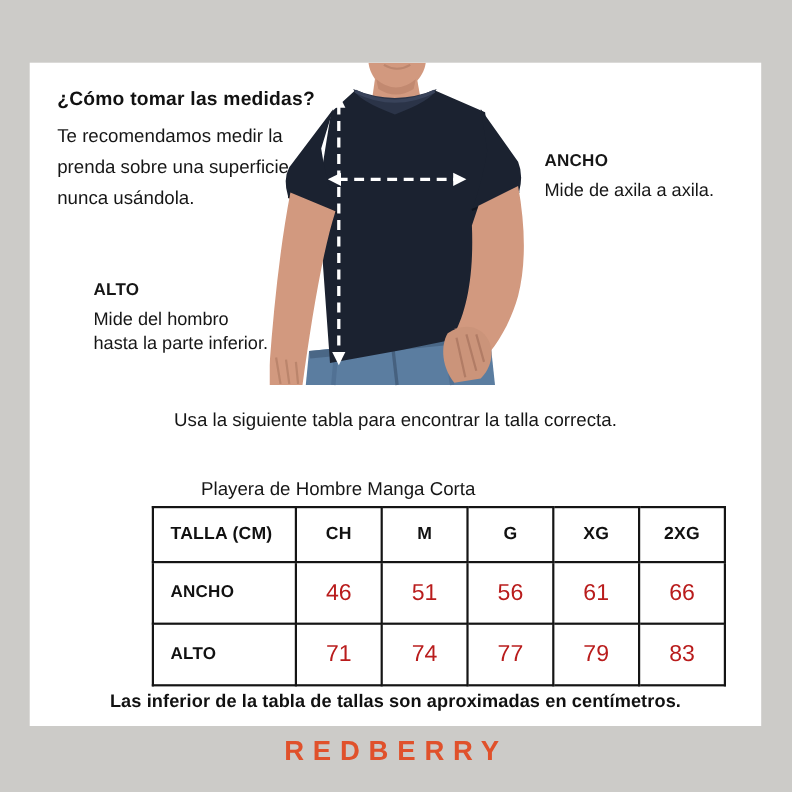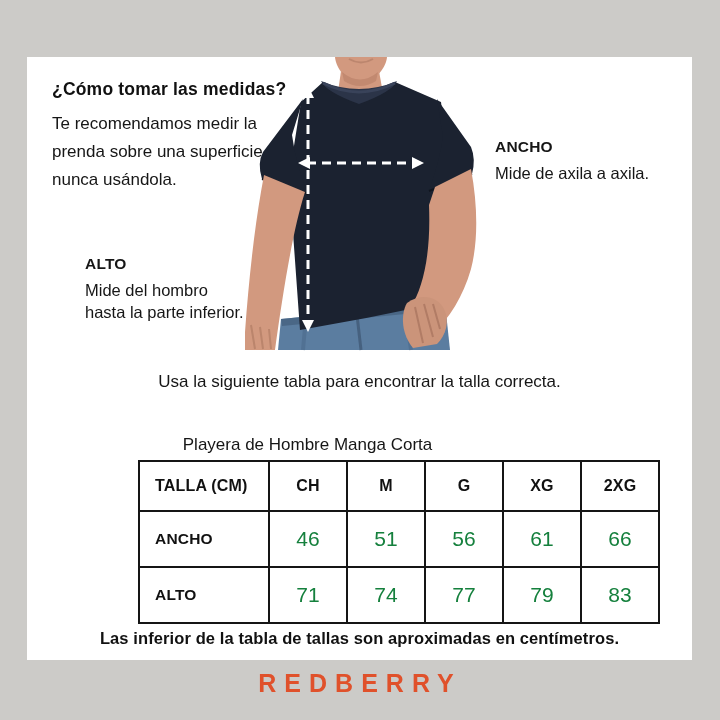--- a/index.html
+++ b/index.html
@@ -40,21 +40,21 @@
   .size-table th, .size-table td {
     border:2px solid #151515; text-align:center; vertical-align:middle;
     background:#fff;
   }
   .size-table col.c0 { width:130px; }
   .size-table thead tr { height:50px; }
   .size-table tbody tr { height:56px; }
   .size-table th { font-size:16px; font-weight:bold; letter-spacing:0.2px; }
   .size-table th.first, .size-table td.rowlabel { text-align:left; padding-left:15px; }
   .size-table td.rowlabel { font-size:15.5px; font-weight:bold; letter-spacing:0.2px; }
-  .size-table td.val { font-size:21px; font-weight:normal; color:#15803d; }
+  .size-table td.val { font-size:21px; font-weight:normal; color:#b91c1c; }
   
   .footnote { position:absolute; left:0; top:572px; width:665px; text-align:center;
               font-size:16.5px; font-weight:bold; letter-spacing:0.1px; }
   
   .logo { position:absolute; left:0; top:669px; width:720px; text-align:center;
           font-size:25px; font-weight:bold; letter-spacing:8px; }
 </style>
 </head>
 <body style="background: rgb(204, 203, 200);">
 

